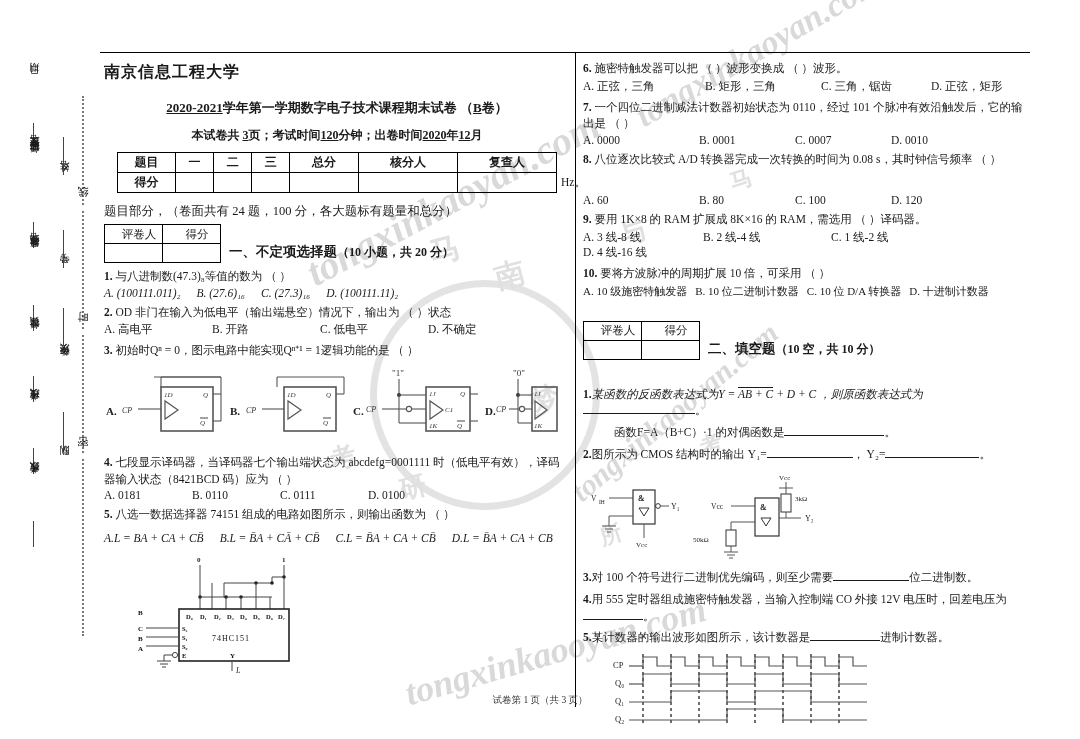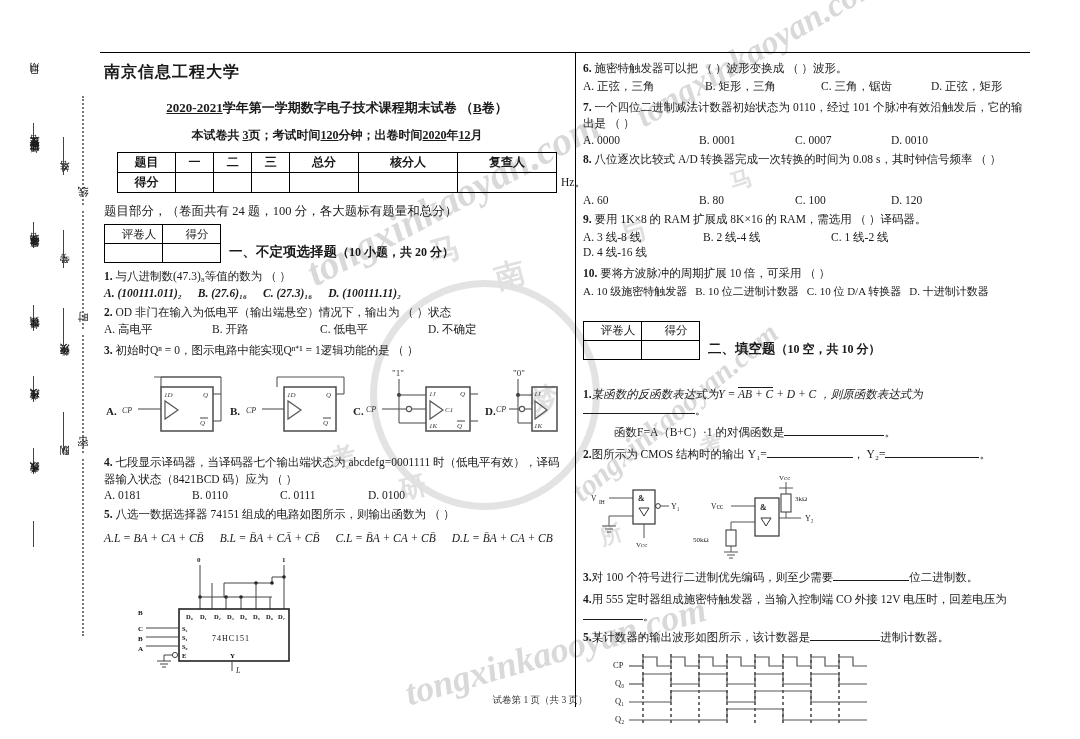--- a/index.html
+++ b/index.html
@@ -82,21 +82,21 @@
     border:1px solid #000; width:58px; height:19px;
     text-align:center; font-size:11.5px;padding-left:12px;
   }
   .sect-title { font-size:13.5px; font-weight:bold; padding-bottom:2px; white-space:nowrap; }
   .sect-title .cnt { font-weight:bold; font-size:12px; }
 
   .q { font-size:11.5px; margin:5px 0 0; line-height:1.45; }
   .q .n { font-weight:bold; }
   .opts { font-size:11.5px; margin:2px 0 0; display:flex; flex-wrap:wrap; }
   .opts span { margin-right:16px; white-space:nowrap; }
-  .ital { font-style:italic; font-weight:bold; }
+  .ital { font-style:italic; font-weight:normal; }
   .ob { border-top:1px solid #1a1a1a; display:inline-block; line-height:1.05; }
   .fillline { display:inline-block; border-bottom:1px solid #1a1a1a; height:10px; }
 
   .footer {
     position:absolute; left:0; right:0; top:694px;
     text-align:center; font-size:9.5px; color:#333;
   }
   svg { display:block; }
   .fig { margin:4px 0 0; }
 </style>

